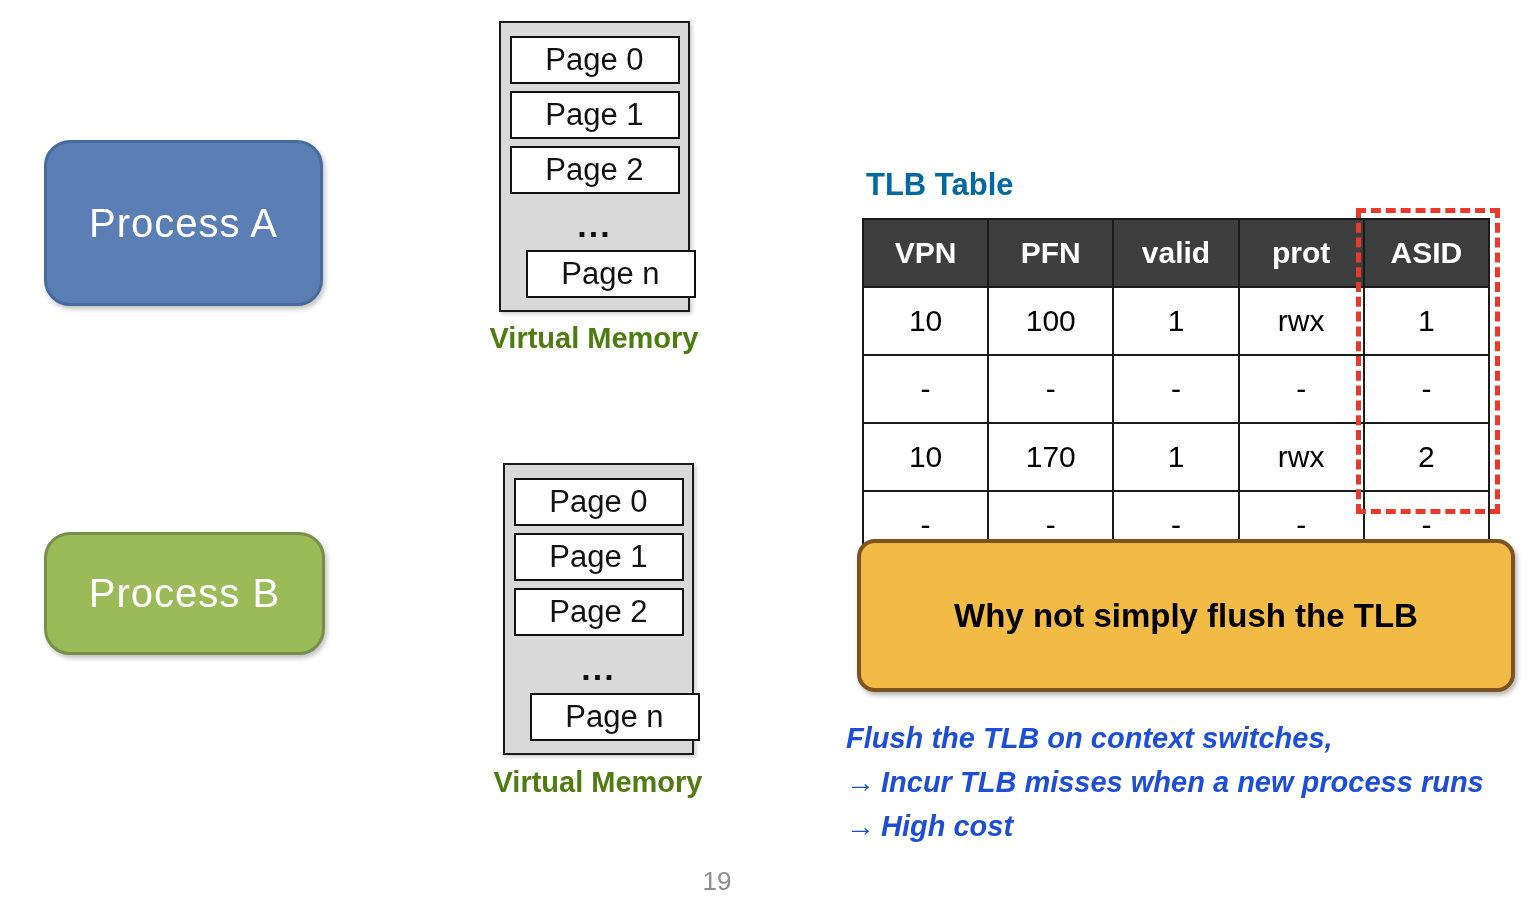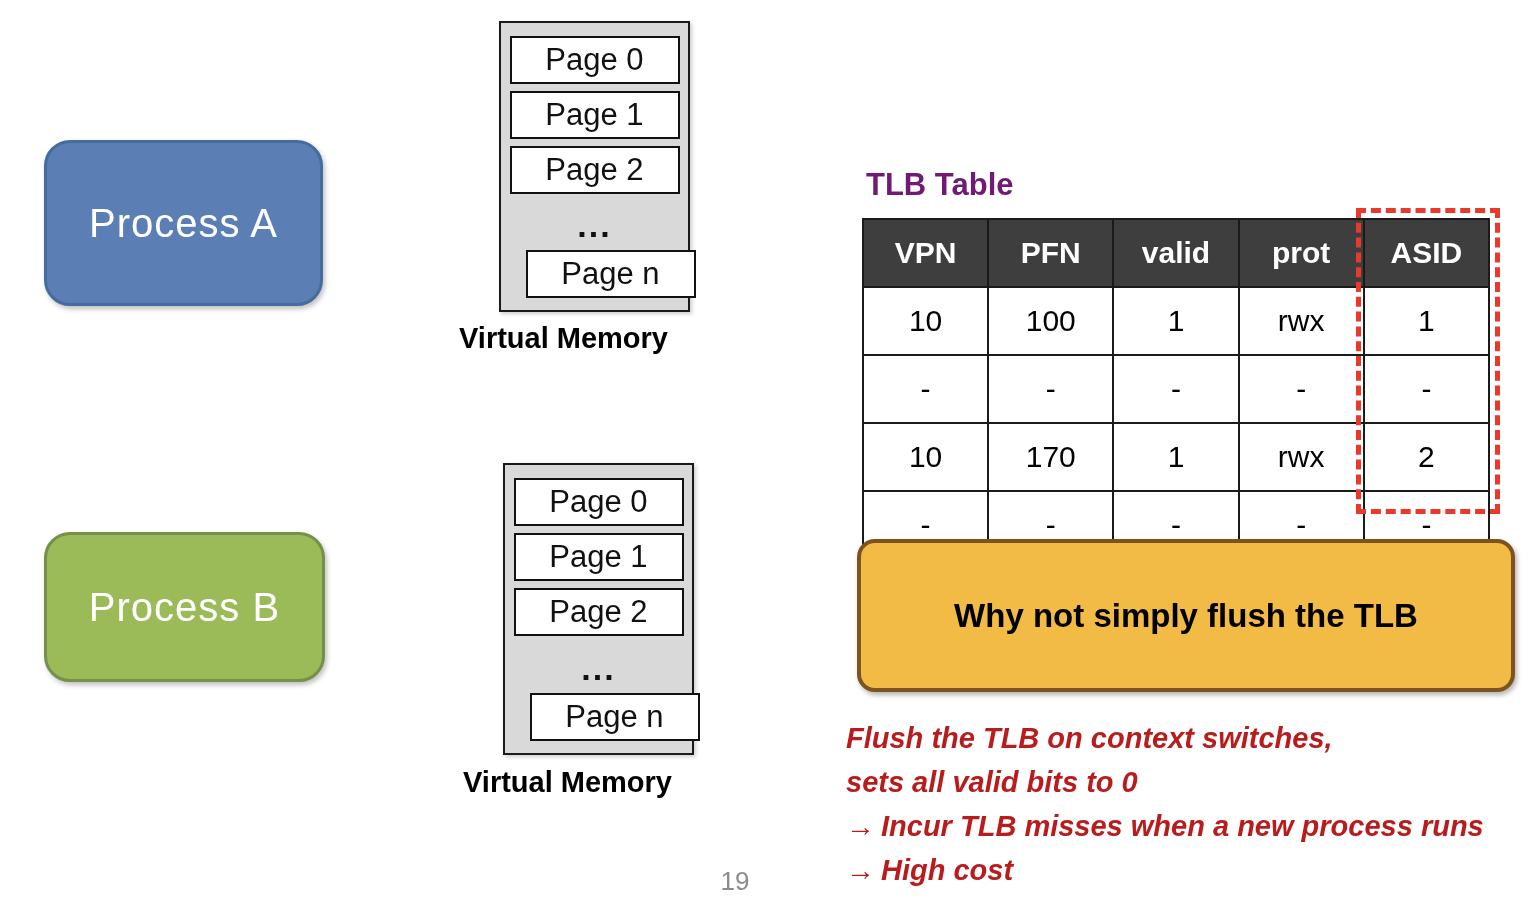--- a/index.html
+++ b/index.html
@@ -20,21 +20,21 @@
     border: 3px solid;
     display: flex;
     align-items: center;
     justify-content: center;
     color: #ffffff;
     font-size: 40px;
     letter-spacing: 1px;
     box-shadow: 2px 3px 5px rgba(0,0,0,0.25);
   }
   .process-a { left: 44px; top: 140px; width: 279px; height: 166px; }
-  .process-b { left: 44px; top: 532px; width: 281px; height: 150px; }
+  .process-b { left: 44px; top: 532px; width: 281px; height: 123px; }
 
   
   .vm-stack {
     position: absolute;
     width: 191px;
     height: 291px;
     background: #d9d9d9;
     border: 2px solid #1a1a1a;
     display: flex;
     flex-direction: column;
@@ -64,36 +64,36 @@
     align-items: center;
     justify-content: center;
     font-size: 34px;
     font-weight: bold;
     color: #111111;
     letter-spacing: 2px;
   }
   .vm-label {
     position: absolute;
     width: 270px;
-    text-align: left;
+    text-align: center;
     font-size: 29px;
     font-weight: bold;
-    color: #000000;
+    color: #4d7c0f;
   }
   .vm-label-1 { left: 459px; top: 322px; }
   .vm-label-2 { left: 463px; top: 766px; }
 
   
   .tlb-title {
     position: absolute;
     left: 866px;
     top: 167px;
     font-size: 31px;
     font-weight: bold;
-    color: #701a75;
+    color: #0369a1;
   }
   .tlb-table {
     position: absolute;
     left: 862px;
     top: 218px;
     width: 628px;
     border-collapse: collapse;
     table-layout: fixed;
   }
   .tlb-table th, .tlb-table td {
@@ -149,38 +149,38 @@
   }
 
   
   .notes {
     position: absolute;
     left: 846px;
     top: 716px;
     font-size: 29px;
     font-style: italic;
     font-weight: 600;
-    color: #b91c1c;
+    color: #1d4ed8;
   }
   .note-line {
     display: flex;
     align-items: baseline;
     height: 44px;
     line-height: 44px;
     white-space: nowrap;
   }
   .note-arrow {
     margin-right: 6px;
     font-style: normal;
     font-weight: 600;
   }
 
   .page-number {
     position: absolute;
-    left: 690px;
+    left: 672px;
     top: 866px;
     width: 90px;
     text-align: center;
     font-size: 26px;
     color: #8c8c8c;
   }
 </style>
 </head>
 <body>
 
@@ -272,23 +272,20 @@
   </table>
   <div class="asid-highlight" style="border-color: rgb(232, 57, 43);"></div>
 
   <div class="callout" style="background: rgb(242, 187, 69); border-color: rgb(126, 83, 31);">
     <span>Why not simply flush the TLB</span>
   </div>
 
   <div class="notes">
     <div class="note-line">
       <span>Flush the TLB on context switches,</span>
-    </div>
-    <div class="note-line">
-      <span>sets all valid bits to 0</span>
     </div>
     <div class="note-line">
       <span class="note-arrow">→</span>
       <span>Incur TLB misses when a new process runs</span>
     </div>
     <div class="note-line">
       <span class="note-arrow">→</span>
       <span>High cost</span>
     </div>
   </div>

